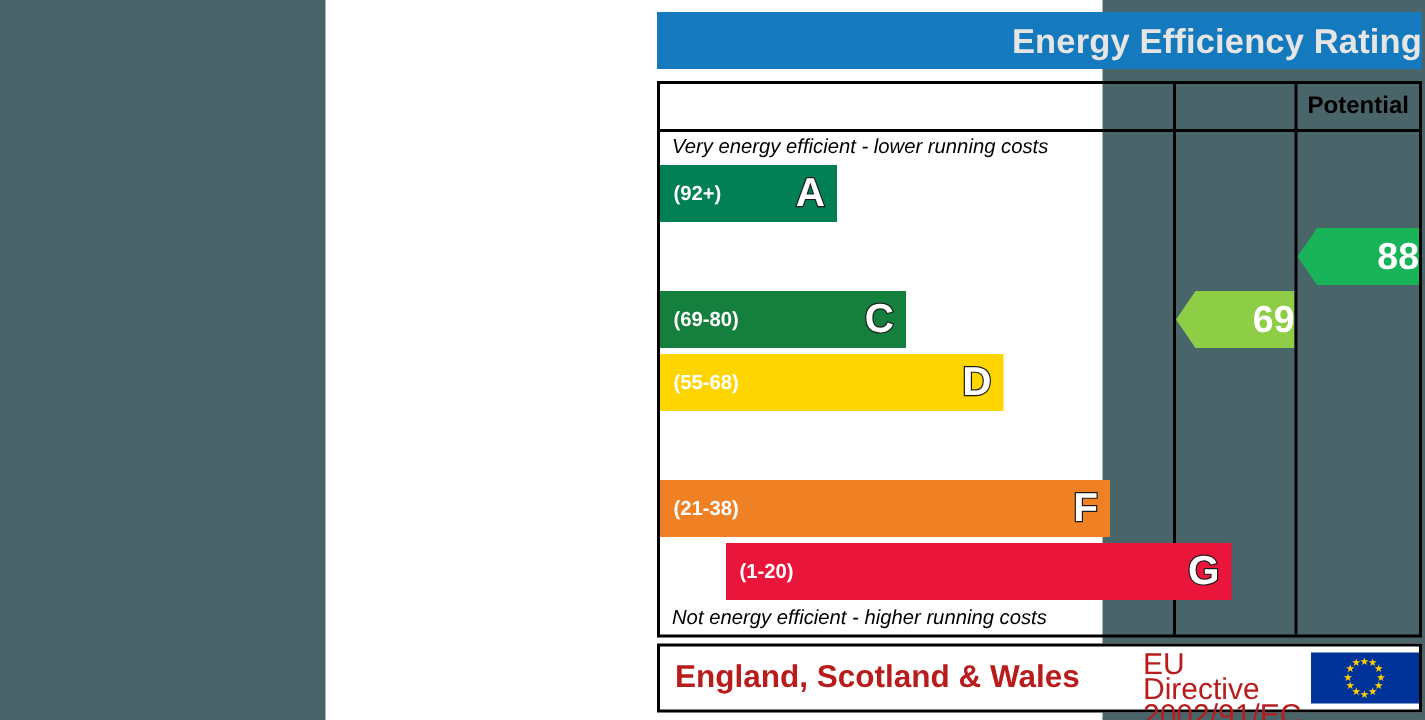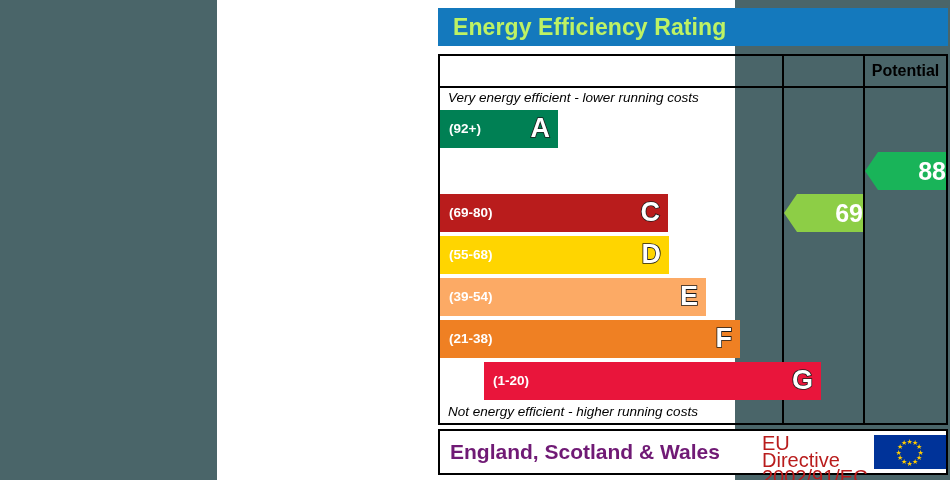--- a/index.html
+++ b/index.html
@@ -26,28 +26,29 @@
   }
 
   
   #epc-title-bar {
     position: absolute;
     left: 221px;
     top: 8px;
     width: 510px;
     height: 38px;
     background: #1479bd;
-    color: #bef264;
+    color: #e5e5e5;
     font-size: 23px;
     font-weight: bold;
     letter-spacing: .1px;
     line-height: 38px;
     padding-left: 15px;
     box-sizing: border-box;
     white-space: nowrap;
+    text-align: right;
   }
 
   
   #epc-table {
     position: absolute;
     left: 221px;
     top: 54px;
     width: 510px;
     height: 371px;
     border: 2px solid #000;
@@ -165,21 +166,21 @@
     background: #fff;
   }
   #footer-region {
     position: absolute;
     left: 10px;
     top: 0;
     height: 42px;
     line-height: 42px;
     font-size: 21px;
     font-weight: bold;
-    color: #701a75;
+    color: #b91c1c;
     white-space: nowrap;
   }
   #footer-directive {
     position: absolute;
     left: 322px;
     top: 4px;
     width: 108px;
     font-size: 20px;
     color: #b91c1c;
     line-height: 17px;
@@ -220,31 +221,27 @@
       <div id="body-div-2"></div>
 
       <div class="caption" id="caption-top">Very energy efficient - lower running costs</div>
       <div class="caption" id="caption-bottom">Not energy efficient - higher running costs</div>
 
       <div id="bars">
           <div class="bar" style="top: 22px; width: 118px; background: rgb(0, 128, 84);">
             <span class="bar-range">(92+)</span>
             <span class="bar-letter">A</span>
           </div>
-          <div class="bar" style="top: 106px; width: 228px; background: #b91c1c;">
+          <div class="bar" style="top: 106px; width: 164px; background: #15803d;">
             <span class="bar-range">(69-80)</span>
             <span class="bar-letter">C</span>
           </div>
           <div class="bar" style="top: 148px; width: 229px; background: rgb(255, 213, 0);">
             <span class="bar-range">(55-68)</span>
             <span class="bar-letter">D</span>
-          </div>
-          <div class="bar" style="top: 190px; width: 266px; background: rgb(252, 170, 101);">
-            <span class="bar-range">(39-54)</span>
-            <span class="bar-letter">E</span>
           </div>
           <div class="bar" style="top: 232px; width: 300px; background: rgb(239, 128, 35);">
             <span class="bar-range">(21-38)</span>
             <span class="bar-letter">F</span>
           </div>
           <div class="bar" style="top: 274px; width: 337px; background: rgb(233, 21, 59); margin-left: 44px;">
             <span class="bar-range">(1-20)</span>
             <span class="bar-letter">G</span>
           </div>
         </div>

